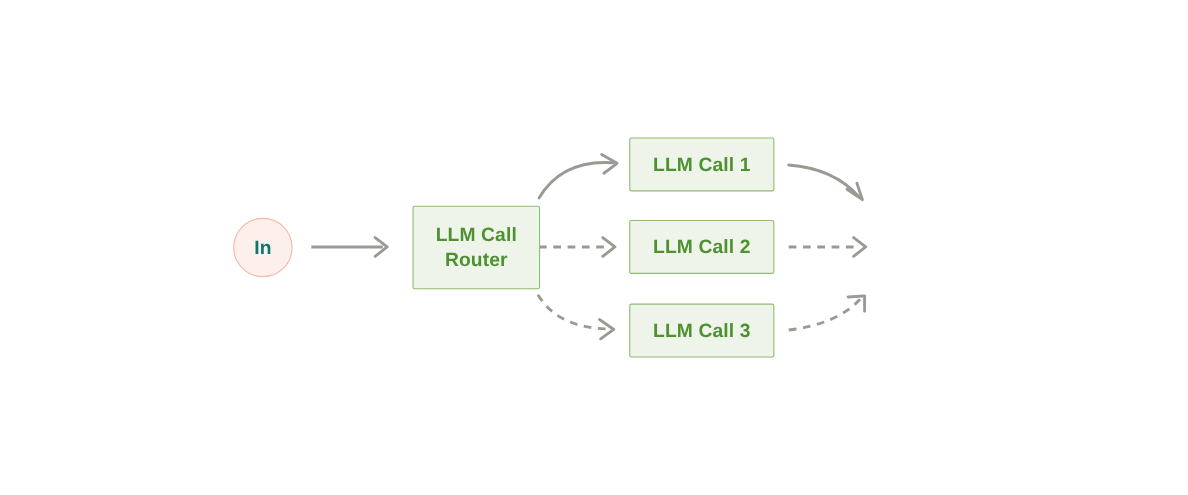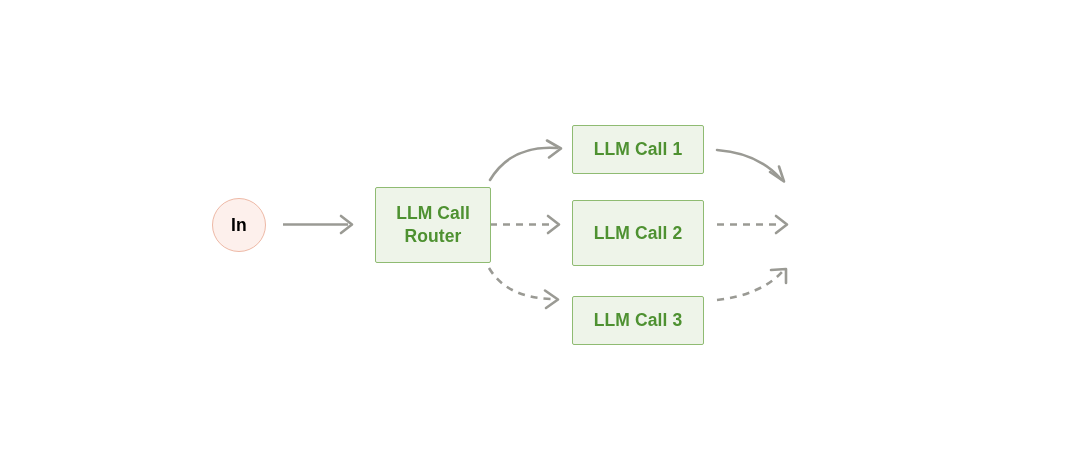--- a/index.html
+++ b/index.html
@@ -43,21 +43,21 @@
     font-size: 17.5px;
     font-weight: bold;
     line-height: 23px;
     letter-spacing: 0.1px;
   }
   .node-term {
     background: #fdf0ec;
     border: 1.4px solid #eeb9a6;
   }
   .node-term .node-label {
-    color: #000000;
+    color: #0f766e;
     font-size: 17.5px;
     font-weight: bold;
     line-height: 23px;
     letter-spacing: 0.1px;
   }
   #node-in {
     left: 212px;
     top: 198px;
     width: 54px;
     height: 54px;
@@ -79,28 +79,27 @@
   #node-call-1 {
     left: 572px;
     top: 125px;
     width: 132px;
     height: 49px;
   }
   #node-call-2 {
     left: 572px;
     top: 200px;
     width: 132px;
-    height: 66px;
+    height: 49px;
   }
   #node-call-3 {
     left: 572px;
     top: 276px;
     width: 132px;
     height: 49px;
-    margin-top: 20px;
   }
 </style>
 </head>
 <body>
 
 <div id="diagram-root">
 
   <svg id="edges-layer" viewBox="0 0 1080 450" width="1080" height="450" xmlns="http://www.w3.org/2000/svg">
 
     <g>

